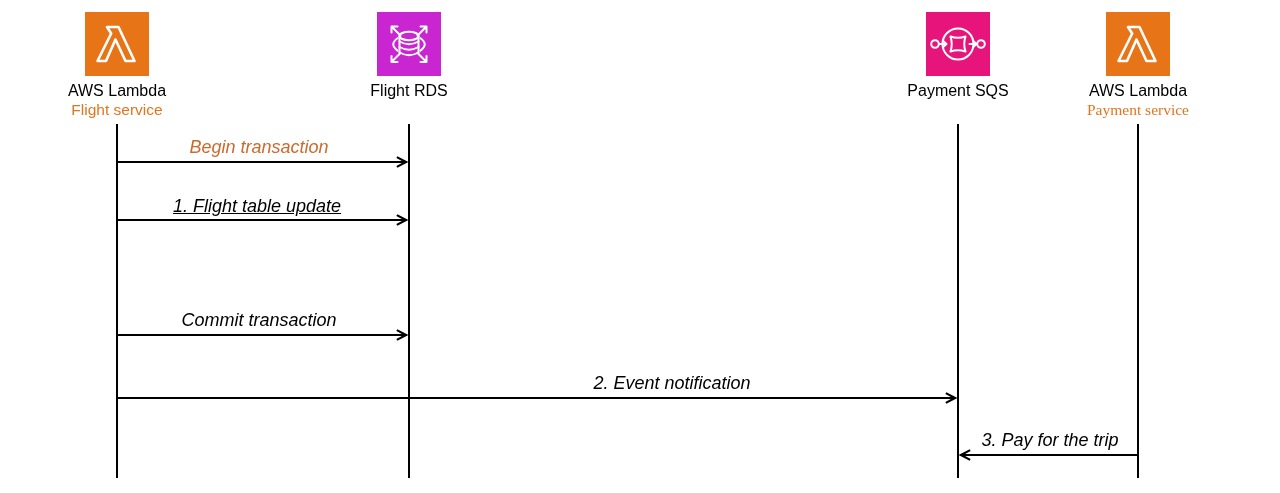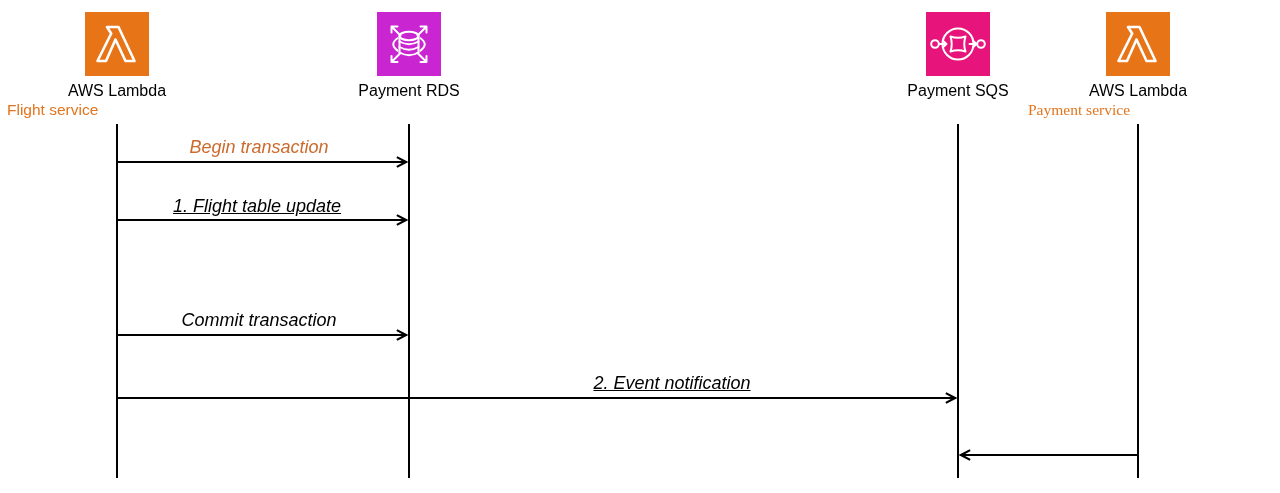--- a/index.html
+++ b/index.html
@@ -36,20 +36,21 @@
     line-height: 18px;
     color: #000000;
     white-space: nowrap;
   }
   .actor .subtitle {
     position: absolute;
     top: 101px;
     left: 50%;
     width: 220px;
     margin-left: -110px;
+    text-align: center;
     font-size: 15.5px;
     line-height: 17px;
     white-space: nowrap;
   }
   
   .a1 { left: 117px; }
   .a2 { left: 409px; }
   .a3 { left: 958px; }
   .a4 { left: 1138px; }
 
@@ -61,21 +62,21 @@
     text-align: center;
     font-size: 18px;
     font-style: italic;
     line-height: 17px;
     white-space: nowrap;
     color: #000;
   }
   .m1 { left: 139px; top: 139px; }
   .m2 { left: 137px; top: 198px; text-decoration: underline; }
   .m3 { left: 139px; top: 312px; }
-  .m4 { left: 552px; top: 375px; text-decoration: underline; }
+  .m4 { left: 552px; top: 375px; }
   .m5 { left: 930px; top: 432px; }
 </style>
 </head>
 <body>
 
 <div class="canvas">
 
   <svg class="overlay" width="1280" height="493" viewBox="0 0 1280 493">
     <defs>
       <marker id="ah" markerUnits="userSpaceOnUse" markerWidth="14" markerHeight="14" viewBox="0 0 13 13" refX="11" refY="6.5" orient="auto">
@@ -118,21 +119,21 @@
           <path d="M22.5 35 Q32 40.3 41.5 35"></path>
           <path d="M20.5 26.2 Q12 32.2 20.5 38.6"></path>
           <path d="M43.5 26.2 Q52 32.2 43.5 38.6"></path>
           <path d="M23.5 23.5 L14.5 14.5 M14.5 20.5 V14.5 H20.5"></path>
           <path d="M40.5 23.5 L49.5 14.5 M43.5 14.5 H49.5 V20.5"></path>
           <path d="M23.5 41 L14.5 50 M14.5 44 V50 H20.5"></path>
           <path d="M40.5 41 L49.5 50 M43.5 50 H49.5 V44"></path>
         </g>
       </svg>
     </div>
-    <div class="title">Payment RDS</div>
+    <div class="title">Flight RDS</div>
     <div class="subtitle"></div>
   </div>
 
   <div class="actor a3">
     <div class="icon" style="background-color: rgb(231, 21, 123);">
       <svg viewBox="0 0 64 64">
         <g fill="none" stroke="#ffffff" stroke-width="2" stroke-linecap="round" stroke-linejoin="round">
           <circle cx="32" cy="32" r="15.5"></circle>
           <path d="M24.5 24.5 Q32 27 39.5 24.5 Q37 32 39.5 39.5 Q32 37 24.5 39.5 Q27 32 24.5 24.5 Z"></path>
           <circle cx="9" cy="32" r="3.8"></circle>
@@ -155,14 +156,15 @@
       </svg>
     </div>
     <div class="title">AWS Lambda</div>
     <div class="subtitle" style="color: rgb(226, 117, 30); font-family: Liberation Serif, serif;">Payment service</div>
   </div>
 
   <div class="mlabel m1" style="color: rgb(204, 106, 45);">Begin transaction</div>
   <div class="mlabel m2" style="color: rgb(0, 0, 0);">1. Flight table update</div>
   <div class="mlabel m3" style="color: #000000;">Commit transaction</div>
   <div class="mlabel m4" style="color: rgb(0, 0, 0);">2. Event notification</div>
+  <div class="mlabel m5" style="color: rgb(0, 0, 0);">3. Pay for the trip</div>
 
 </div>
 
 </body></html>

